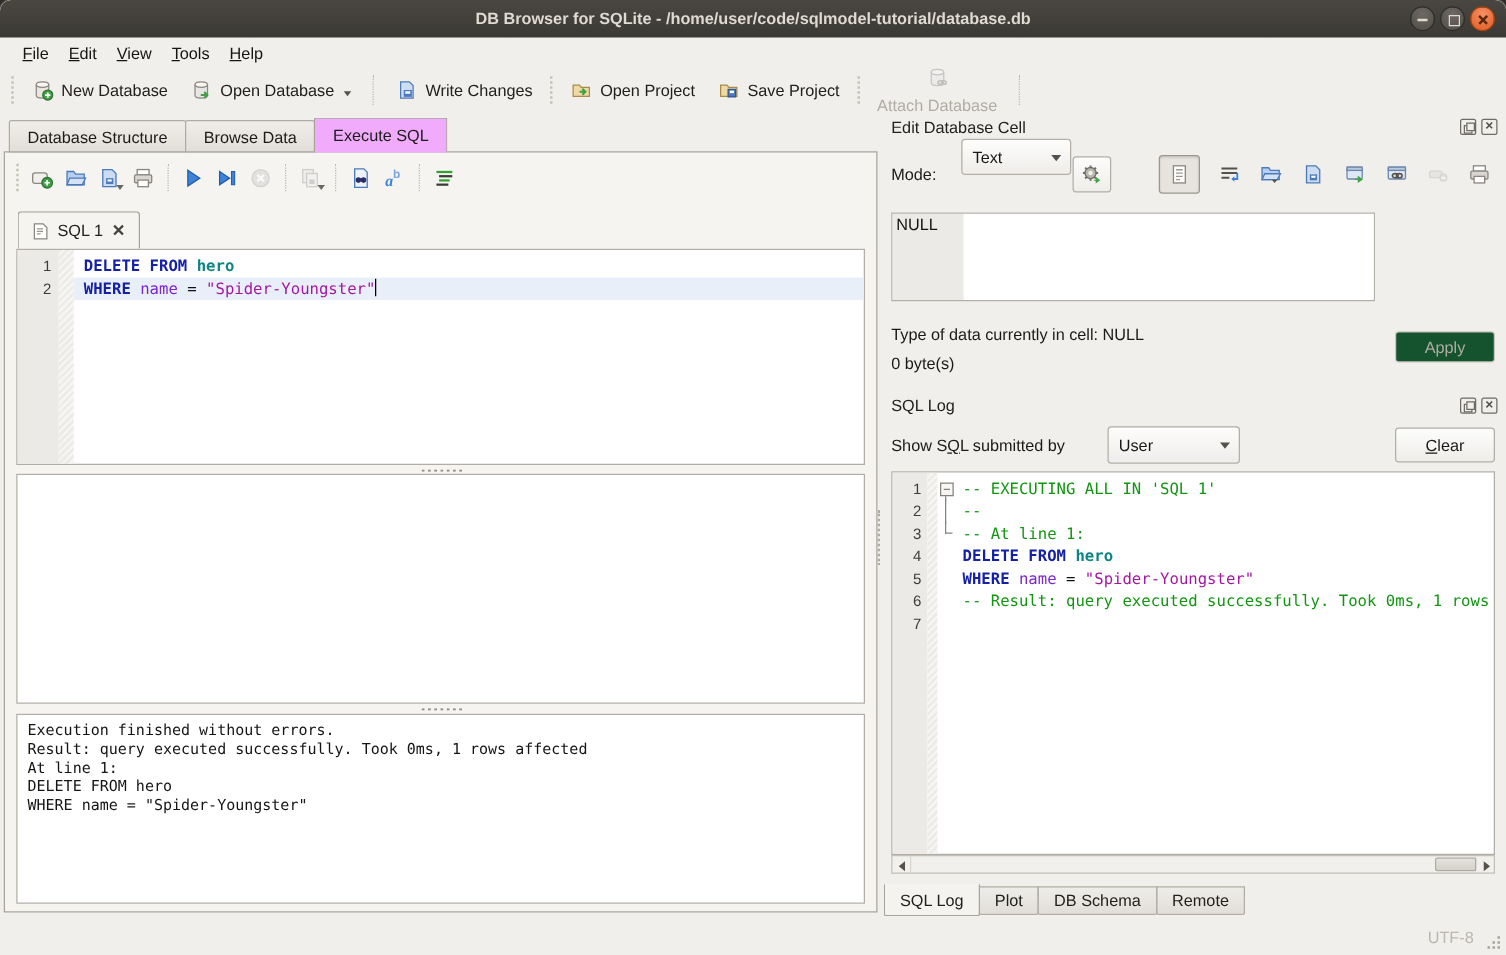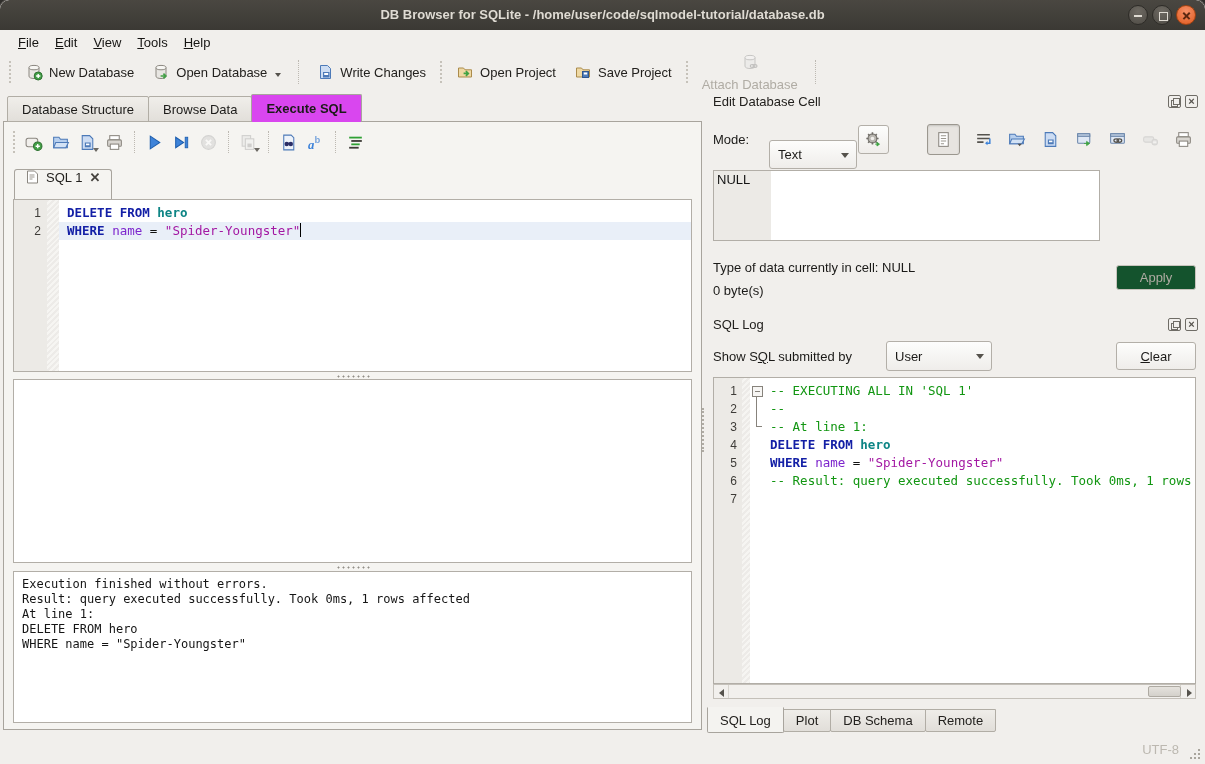--- a/index.html
+++ b/index.html
@@ -30,33 +30,33 @@
   .tbtn{display:flex;align-items:center;gap:6px;padding:5px 9px;border-radius:3px;color:#23211E;position:relative;}
   .tbtn.disabled{color:#B0ACA4;flex-direction:column;}
   .tbtn.disabled svg{opacity:.4;filter:grayscale(1);}
   .ddc{width:0;height:0;border:3.5px solid transparent;border-top:4.5px solid #55524C;align-self:flex-end;margin:0 0 1px 2px;}
   svg.i18{width:18px;height:18px;flex:none;}
 
   
   .maintabs{position:absolute;left:8px;top:94px;display:flex;align-items:flex-end;z-index:3;}
   .mtab{height:25px;padding:12px 14px;display:flex;align-items:center;background:linear-gradient(#F0EEEA,#E2DFDA);
         border:1px solid #B1ADA5;margin-left:-1px;border-radius:2px 2px 0 0;color:#1C1B19;}
-  .mtab.active{height:28px;background:#d946ef;border-color:#A8A49D;border-bottom:none;position:relative;z-index:4;font-weight:bold;}
+  .mtab.active{height:28px;background:#f0abfc;border-color:#A8A49D;border-bottom:none;position:relative;z-index:4;}
   .leftpanel{position:absolute;left:3px;top:121px;width:699px;height:609px;background:#F5F4F1;
              border:1px solid #A8A49D;z-index:2;}
   .sqltoolbar{position:absolute;left:4px;top:5px;height:30px;display:flex;align-items:center;}
   .sbtn{width:27px;height:27px;display:flex;align-items:center;justify-content:center;position:relative;border-radius:3px;}
   .sbtn svg{width:19px;height:19px;}
   .sbtn.disabled svg{opacity:.4;filter:grayscale(1);}
   .sbtn .under{position:absolute;right:2px;bottom:1px;width:0;height:0;border:3px solid transparent;border-top:4px solid #6B6862;}
   .ssep{height:22px;border-left:1px dotted #BDB9B2;margin:0 6px;}
   .shandle{height:22px;border-left:2px dotted #C6C2BA;margin:0 5px;}
   .sqltabbar{position:absolute;left:10px;top:47px;display:flex;}
   .doctab{height:30px;background:#F5F4F1;border:1px solid #A8A49D;border-bottom:none;border-radius:3px 3px 0 0;
-          display:flex;gap:7px;padding:0 11px;}
+          display:flex;align-items:center;gap:7px;padding:0 11px;}
   .doctab .x{font-weight:bold;color:#45423E;font-size:13px;}
 
   .whitebox{position:absolute;background:#fff;border:1px solid #B2AEA7;}
   #editor{left:9px;top:77px;width:679px;height:173px;overflow:hidden;}
   #results{left:9px;top:257px;width:679px;height:184px;}
   #msgbox{left:9px;top:449px;width:679px;height:152px;overflow:hidden;
           font:12px/15px "DejaVu Sans Mono",monospace;color:#151515;padding:5px 8px;}
   .split-h{position:absolute;left:9px;width:679px;height:6px;}
   .split-h::after{content:"";position:absolute;left:50%;top:2px;width:34px;height:3px;transform:translateX(-50%);
     background-image:radial-gradient(circle,#918D86 .9px,transparent 1.1px);background-size:5px 3px;background-repeat:repeat-x;}
@@ -338,21 +338,21 @@
 
   <div class="vsplit"></div>
 
   <div class="dock-title" style="left:713px;top:94px;">Edit Database Cell</div>
   <div class="dockbtns" style="right:7px;top:95px;">
     <span class="dbtn float"></span>
     <span class="dbtn closex"></span>
   </div>
 
   <div class="rtext" style="left:713px;top:132px;">Mode:</div>
-  <div class="combo" style="left:769px;top:140px;width:88px;height:29px;">
+  <div class="combo" style="left:769px;top:111px;width:88px;height:29px;">
     <span>Text</span>
     <span class="car"></span>
   </div>
   <div class="btn" style="left:858px;top:125px;width:31px;height:29px;">
     <svg width="19" height="19" viewBox="0 0 18 18">
         <circle cx="8" cy="8" r="4.2" fill="#b9b6b0" stroke="#716e68"></circle>
         <circle cx="8" cy="8" r="1.7" fill="#f1efec"></circle>
         <path d="M8 2.2v2M8 11.8v2M2.2 8h2M11.8 8h2M3.9 3.9l1.4 1.4M10.7 10.7l1.4 1.4M12.1 3.9l-1.4 1.4M5.3 10.7l-1.4 1.4" stroke="#716e68" stroke-width="1.5"></path>
         <path d="M10.5 13.4h3.4M12.3 11.6l2.4 1.8-2.4 1.8z" fill="#3fa344" stroke="#3fa344" stroke-width=".8"></path>
       </svg>

